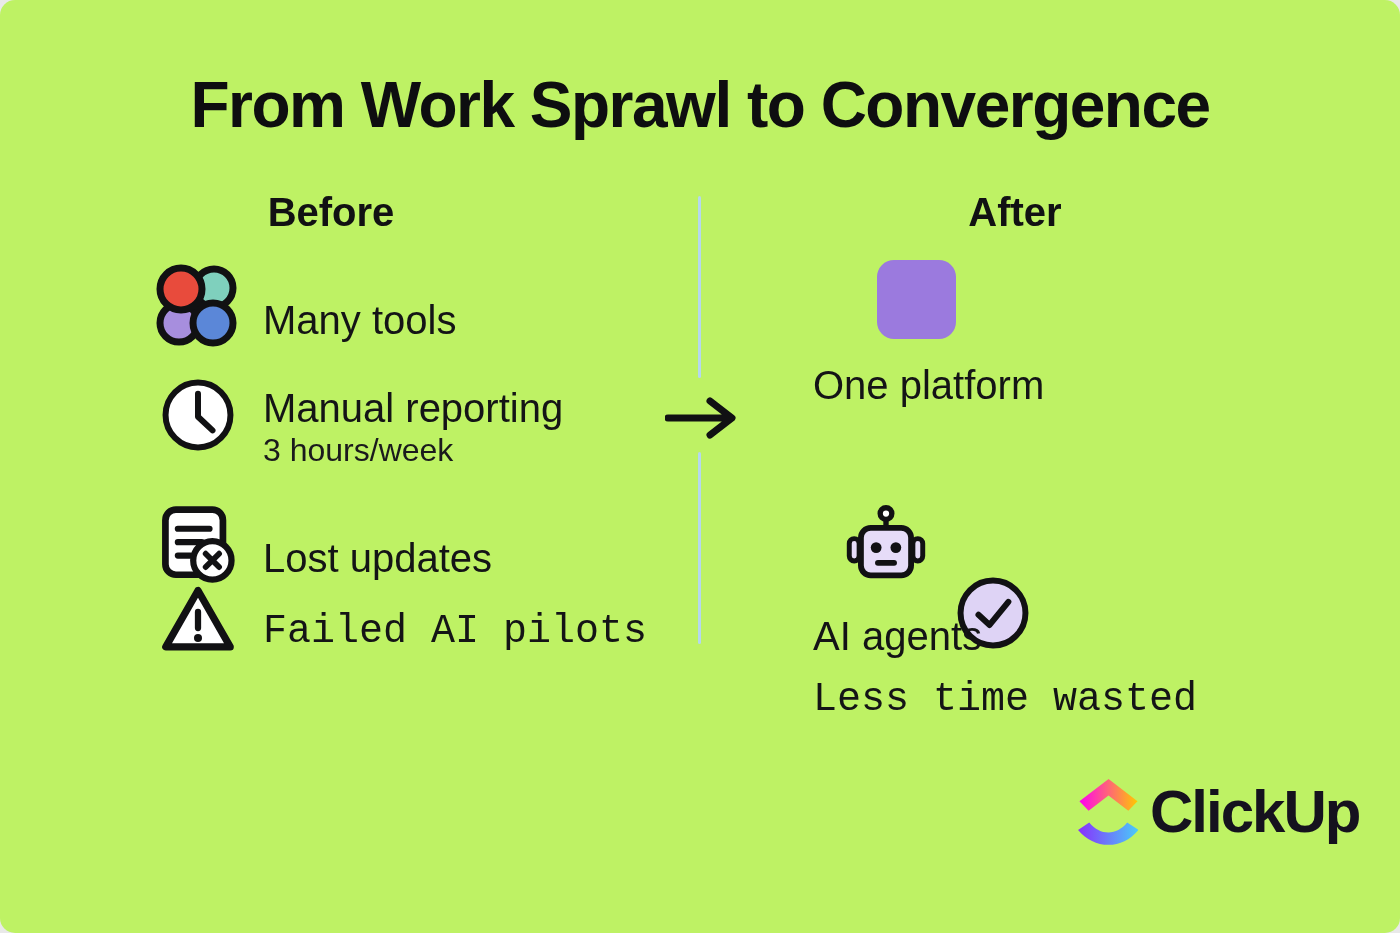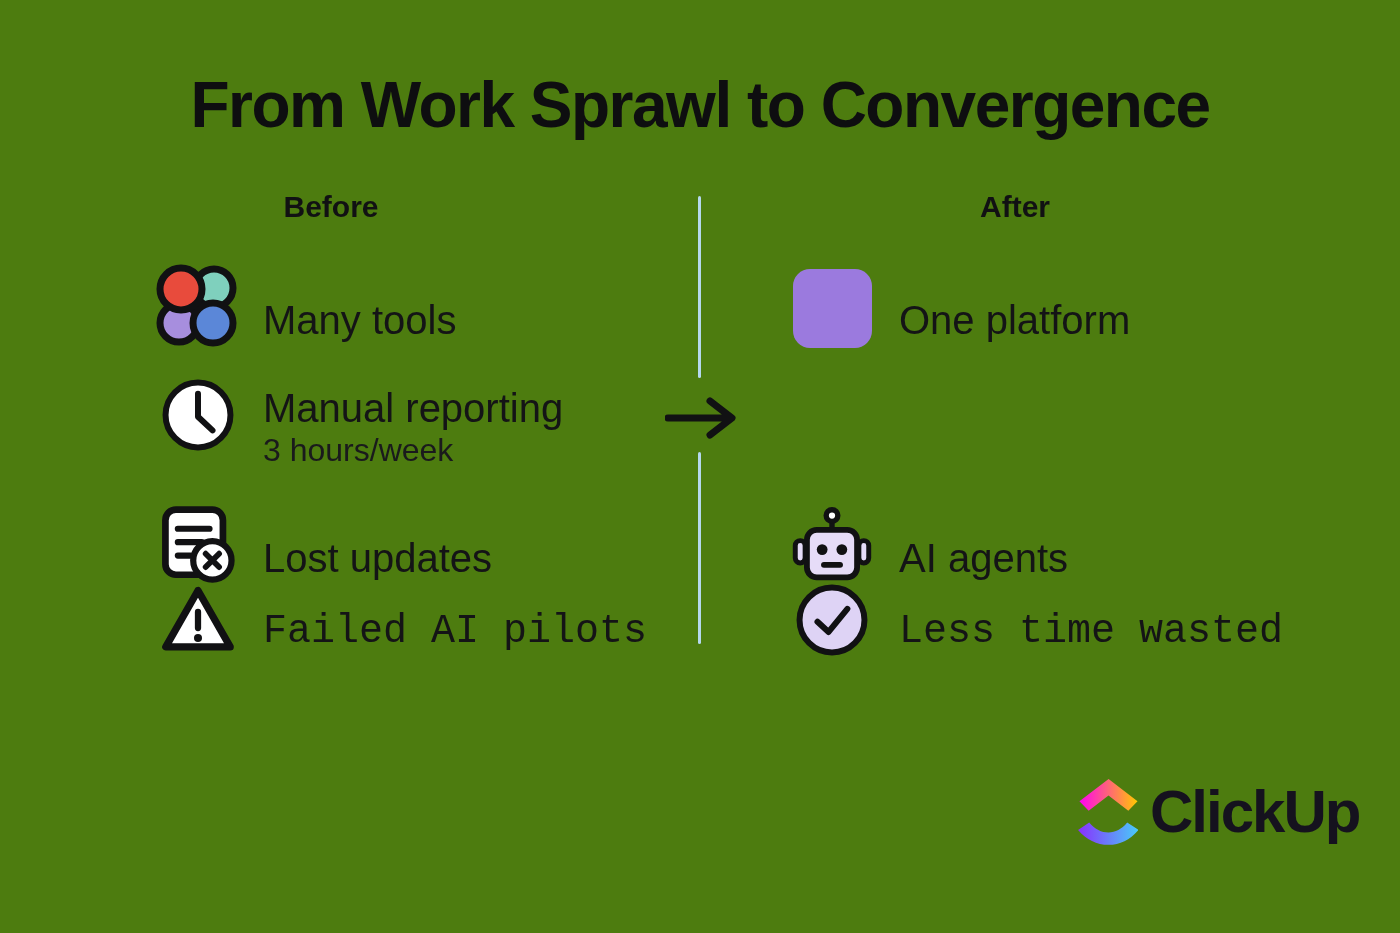--- a/index.html
+++ b/index.html
@@ -1,38 +1,38 @@
 <!DOCTYPE html>
 <html><head>
 <meta charset="utf-8">
 <style>
   html,body { margin:0; padding:0; background:#e9e9e9; }
   .canvas {
     position:relative; width:1400px; height:933px; margin:0 auto;
-    background:#4d7c0f; overflow:hidden;
-    font-family:"Liberation Sans", sans-serif; color:#111113;
+    background:#bef264; overflow:hidden;
+    font-family:"Liberation Sans", sans-serif; color:#111113;border-radius:15px;
   }
   .title {
     position:absolute; top:68px; left:0; width:100%;
     text-align:center; font-size:64px; font-weight:800; letter-spacing:-1.5px;
     color:#0e0e10;
   }
   .col-header {
     position:absolute; top:190px; transform:translateX(-50%);
-    font-size:30px; font-weight:700; white-space:nowrap;
+    font-size:40px; font-weight:700; white-space:nowrap;
   }
   #before-header { left:331px; }
   #after-header  { left:1015px; }
 
   .row {
     position:absolute; height:96px;
     display:flex; align-items:center;
   }
   .row.left  { left:150px; }
-  .row.right { left:789px; }
+  .row.right { left:789px;flex-direction:column; }
   .r1 { top:260px; } .r2 { top:367px; } .r3 { top:498px; } .r4 { top:572px;font-family:Liberation Mono, monospace; }
 
   .icon-box {
     flex:none; display:flex; align-items:center; justify-content:center;
   }
   .row.left  .icon-box { width:96px; }
   .row.right .icon-box { width:86px; }
   .row.left  .text-block { margin-left:17px; }
   .row.right .text-block { margin-left:24px; }
 

